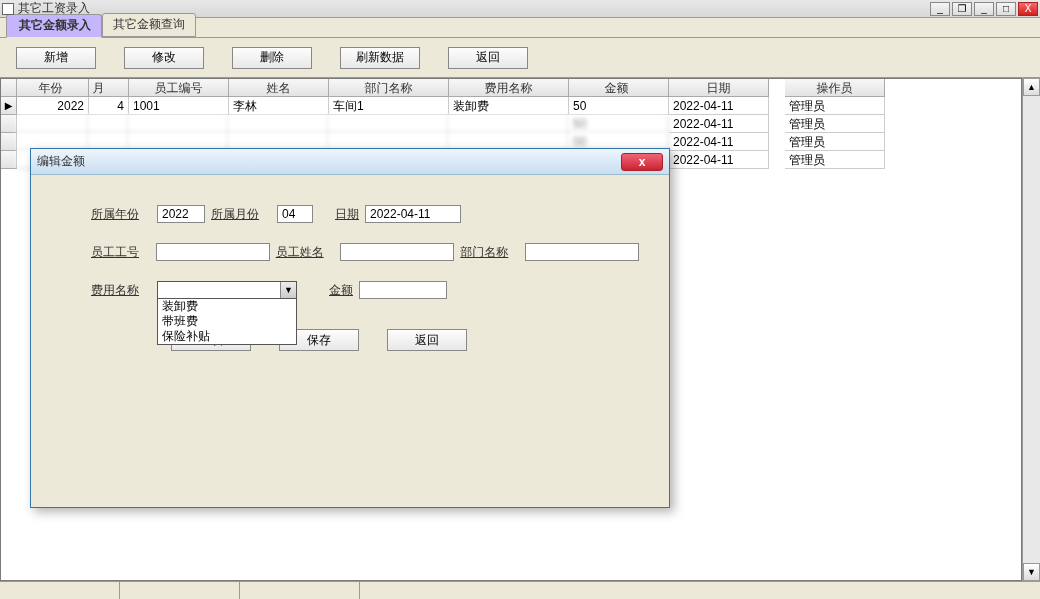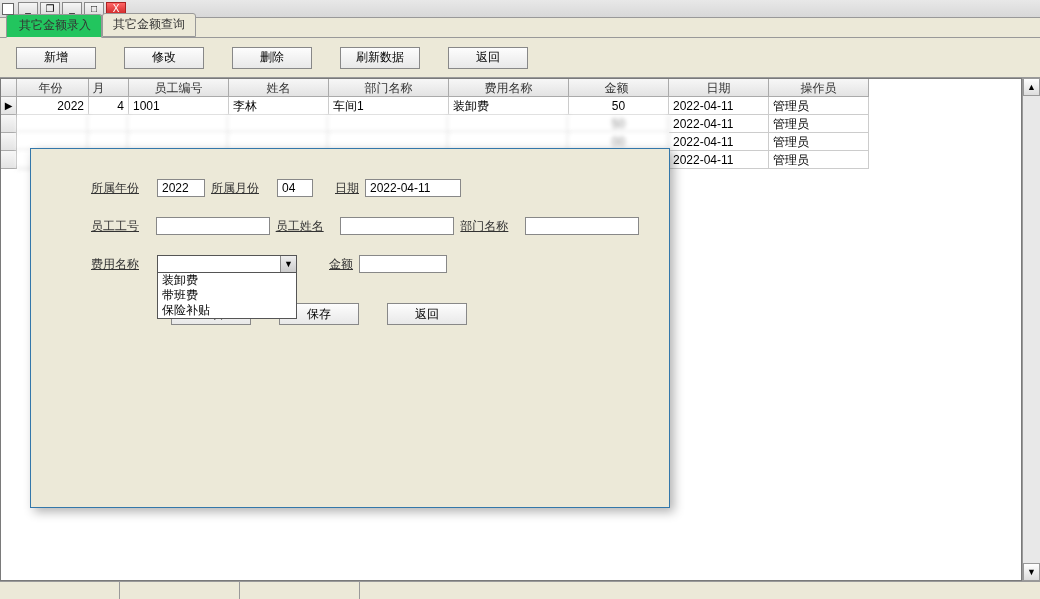--- a/index.html
+++ b/index.html
@@ -60,24 +60,24 @@
   .tab {
     padding: 2px 10px 3px 10px;
     border: 1px solid #999;
     border-top-left-radius: 3px;
     border-top-right-radius: 3px;
     background: #ece9d8;
     margin-right: 0px;
     color:#333;
   }
   .tab.active {
-    background: #22c55e;
+    background: #c4b5fd;
     border-bottom: 1px solid #ece9d8;
     margin-bottom: -1px;
-    font-weight: normal;
+    font-weight: bold;
     padding-left: 12px;
   }
 
   
   .toolbar {
     height: 40px;
     background: #ece9d8;
     border-bottom: 1px solid #999;
     display:flex;
     align-items:center;
@@ -133,23 +133,23 @@
     border-bottom: 1px solid #aaa;
     text-align:center;
     font-size:10px;
   }
   .col-year {width: 72px; text-align:right; padding-right:4px;}
   .col-month {width: 40px; text-align:right; padding-right:20px;}
   .col-emp  {width: 100px;}
   .col-name {width: 100px;}
   .col-dept {width: 120px;}
   .col-fee  {width: 120px;}
-  .col-amt  {width: 100px; text-align:center; padding-right:4px;}
+  .col-amt  {width: 100px; text-align:left; padding-right:4px;}
   .col-date {width: 100px;}
-  .col-op   {width: 100px;}
+  .col-op   {width: 100px; margin-left: 16px;}
   .blurred { filter: blur(2px); color:#888; }
 
   .vscroll {
     width: 18px;
     background: #e8e8e8;
     border-left:1px solid #999;
     display:flex;flex-direction:column;justify-content:space-between;
   }
   .vscroll .arrow {
     height:18px;background:linear-gradient(#fff,#ddd);border:1px solid #999;
@@ -257,20 +257,21 @@
     margin-top: 30px;
     margin-left: 80px;
   }
 
 </style>
 </head>
 <body>
 
 <div class="outer-titlebar">
   <div class="doc-icon"></div>
+  <div class="title-text">其它工资录入</div>
   <div class="win-btns">
     <div class="win-btn">_</div>
     <div class="win-btn">❐</div>
     <div class="win-btn">_</div>
     <div class="win-btn">□</div>
     <div class="win-btn close">X</div>
   </div>
 </div>
 
 <div class="tabs">
@@ -357,20 +358,24 @@
   </div>
 </div>
 
 <div class="statusbar">
   <div class="cell"></div>
   <div class="cell"></div>
   <div class="cell"></div>
 </div>
 
 <div class="dialog">
+  <div class="dialog-titlebar">
+    <span>编辑金额</span>
+    <div class="dialog-close">x</div>
+  </div>
   <div class="dialog-body">
 
     <div class="form-row">
       <span class="lbl">所属年份</span>
       <input class="field w50" value="2022" style="">
       <span class="lbl">所属月份</span>
       <input class="field w40" value="04" style="">
       <span class="lbl" style="width:40px;text-align:right;">日期</span>
       <input class="field w100" value="2022-04-11" style="">
     </div>

